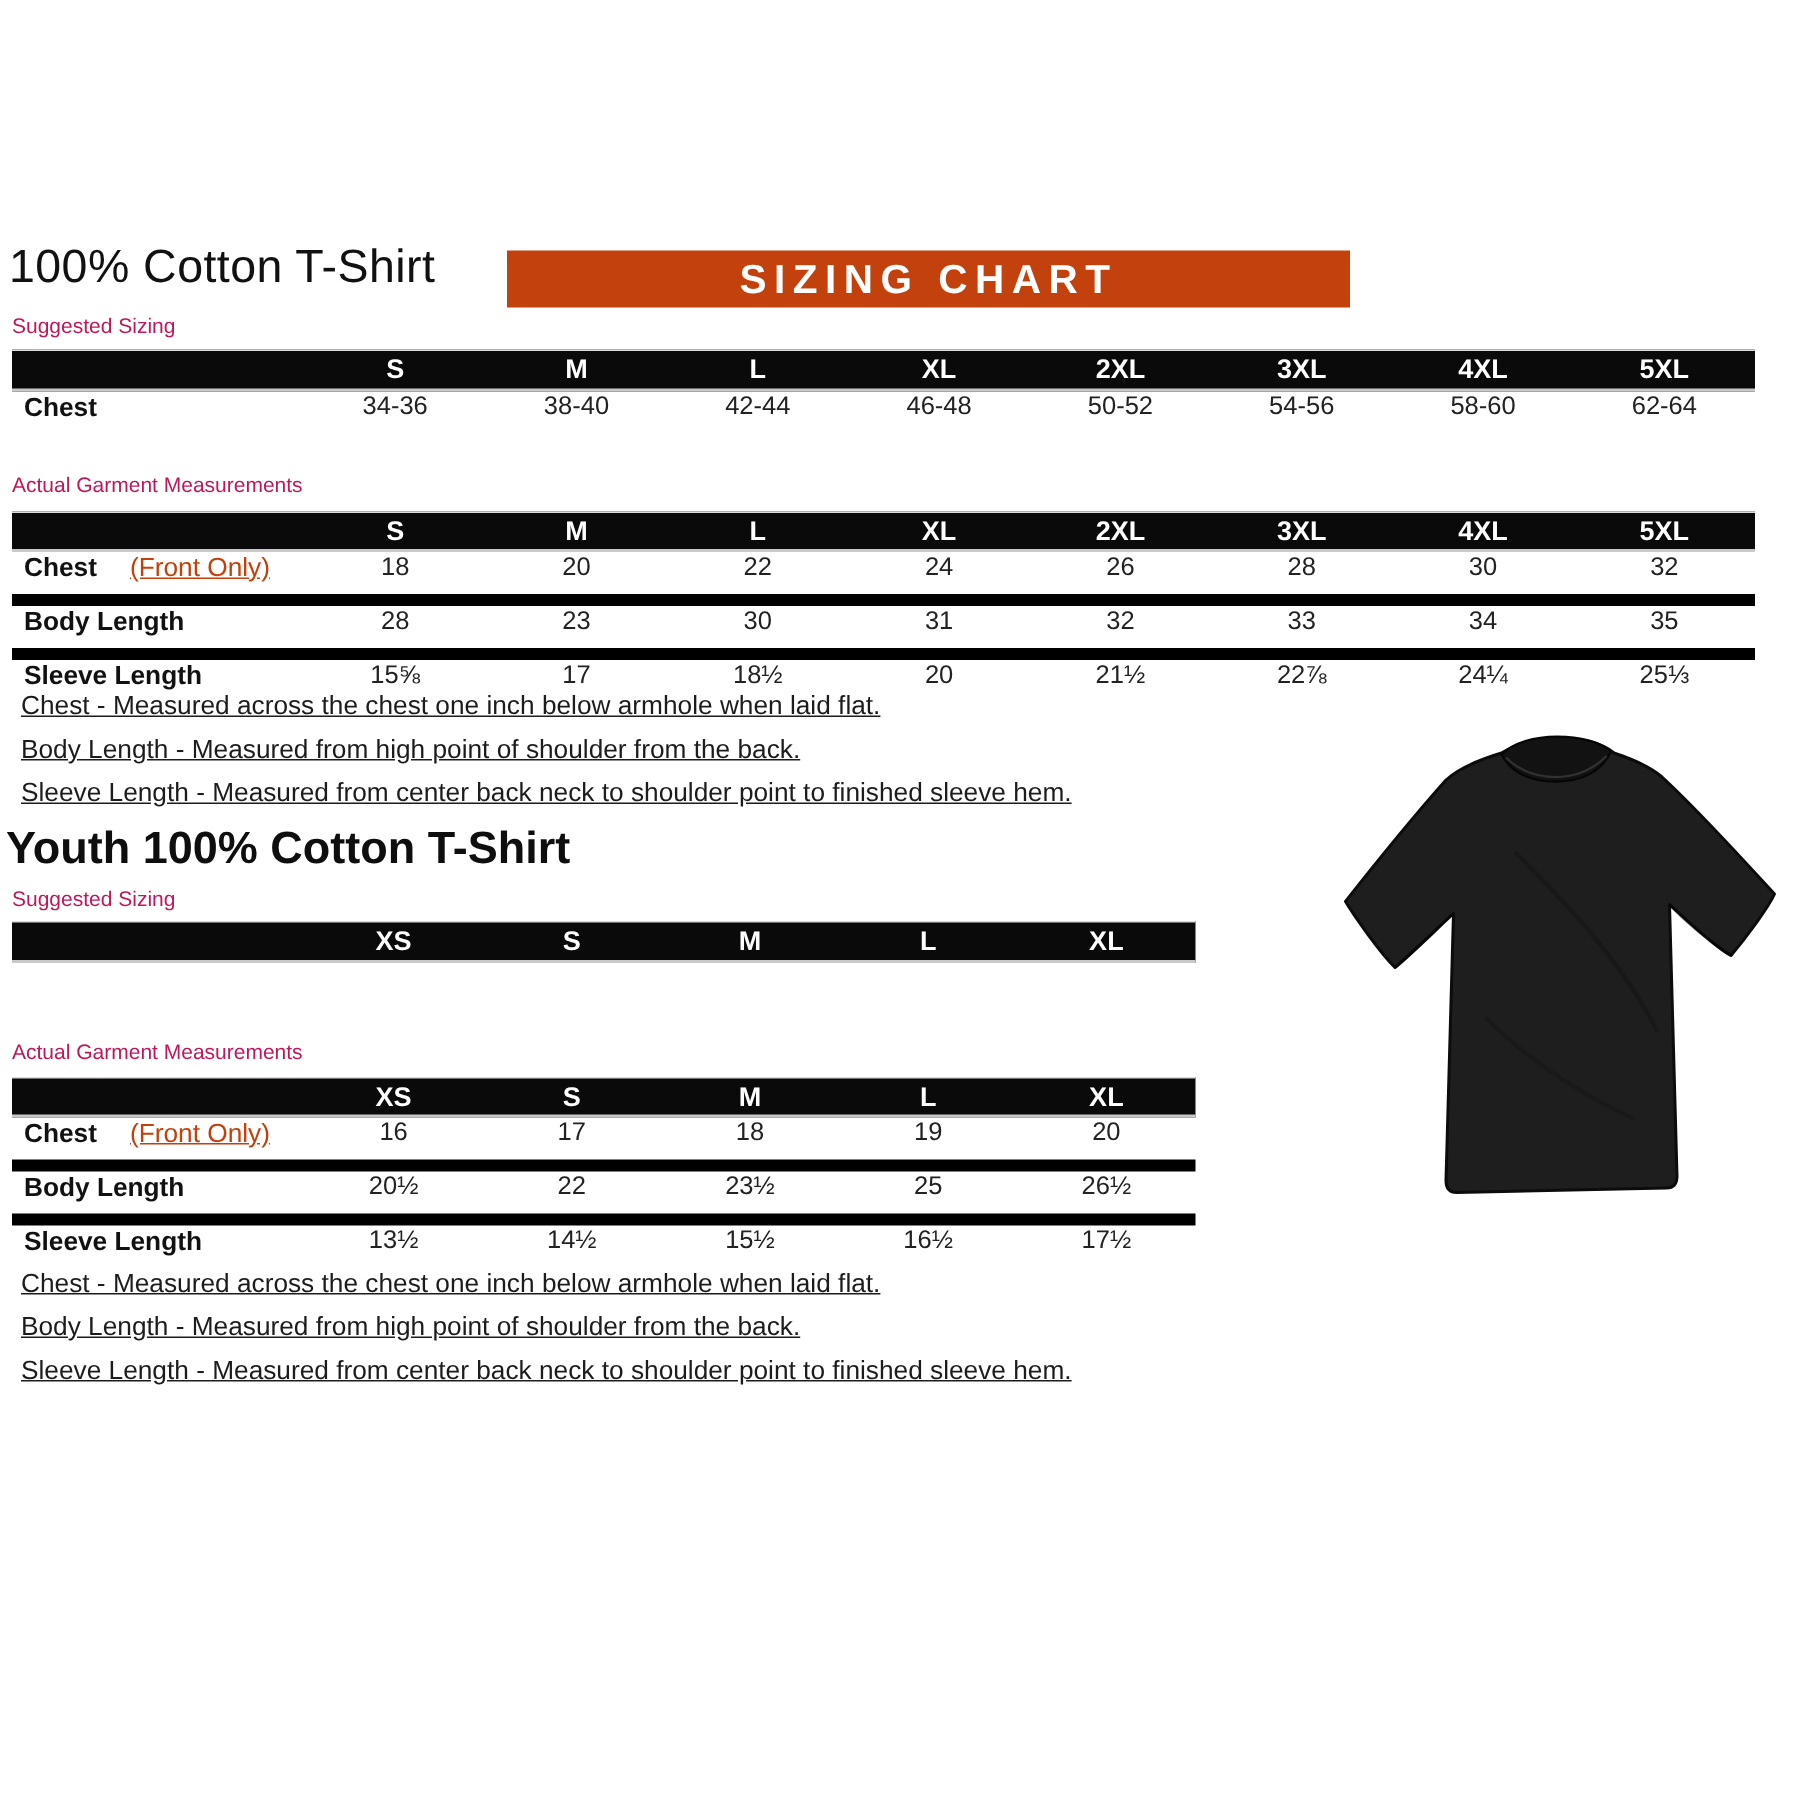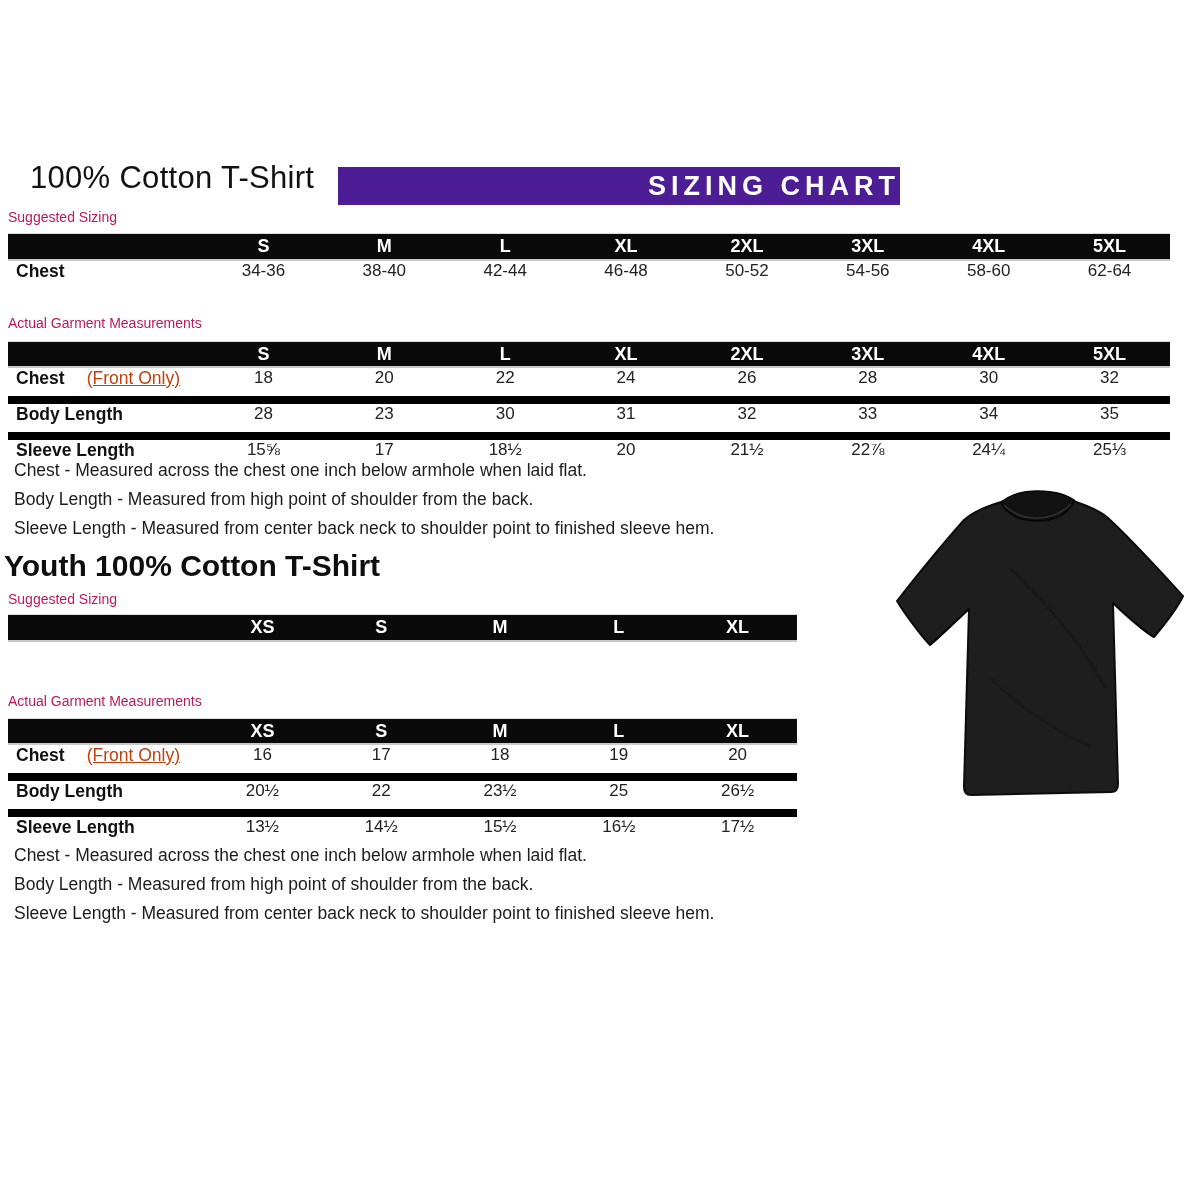--- a/index.html
+++ b/index.html
@@ -1,23 +1,23 @@
 <!DOCTYPE html>
 <html><head>
 <meta charset="utf-8">
 <style>
   html,body{margin:0;padding:0;background:#ffffff;}
   body{width:1200px;height:1200px;position:relative;overflow:hidden;
        font-family:"Liberation Sans","DejaVu Sans",sans-serif;color:#1a1a1a;}
   .abs{position:absolute;}
 
   
-  .main-title{left:30px;top:160px;font-size:31px;font-weight:400;letter-spacing:.3px;color:#111;}
-  .banner{left:338px;top:167px;width:562px;height:38px;background:#4c1d95;
-          display:flex;align-items:center;justify-content:flex-end;}
+  .main-title{left:6px;top:160px;font-size:31px;font-weight:400;letter-spacing:.3px;color:#111;}
+  .banner{left:338px;top:167px;width:562px;height:38px;background:#c2410c;
+          display:flex;align-items:center;justify-content:center;}
   .banner span{color:#fff;font-weight:700;font-size:27px;letter-spacing:5px;}
   .section-label{font-size:14px;color:#be185d;}
   .youth-title{left:4px;top:549px;font-size:30px;font-weight:700;color:#0e0e0e;}
 
   
   .sztable{position:absolute;}
   .sztable .hd{display:flex;background:#0a0a0a;align-items:center;
                border-top:1px solid #dcdcdc;border-bottom:2px solid #c9c9c9;}
   .sztable .hd .col{color:#fff;font-weight:700;font-size:18px;text-align:center;}
   .lblcol{width:195px;flex:0 0 195px;box-sizing:border-box;padding-left:8px;}
@@ -26,21 +26,21 @@
   .trow .lblcol{font-size:17.5px;color:#111;}
   .bold{font-weight:700;}
   .suffix{font-weight:400;margin-left:22px;color:#c2410c;text-decoration:underline;}
   .sep{border-top:8px solid #000000;}
   .t-adult{width:1162px;left:8px;}
   .t-youth{width:789px;left:8px;}
   .hd-h25{height:25px;} .hd-h24{height:24px;}
   .row-h33{height:33px;} .row-h30{height:30px;} .row-h28{height:28px;}
 
   
-  .note{font-size:17.5px;color:#1c1c1c;}
+  .note{font-size:17.5px;color:#1c1c1c;text-decoration:underline;}
 
   
   .tshirt-wrap{left:890px;top:478px;width:305px;height:335px;}
 </style>
 </head>
 <body>
 
 <div class="abs main-title">100% Cotton T-Shirt</div>
 
 <div class="abs banner">

